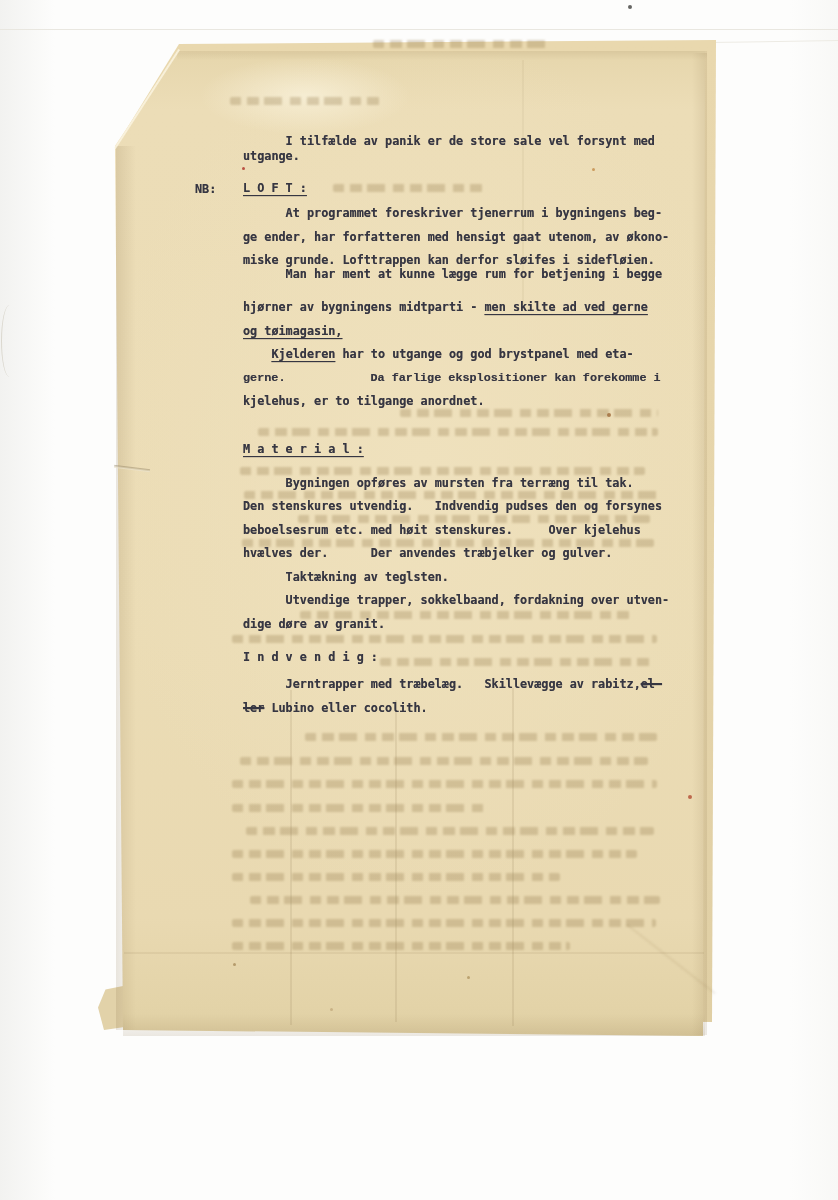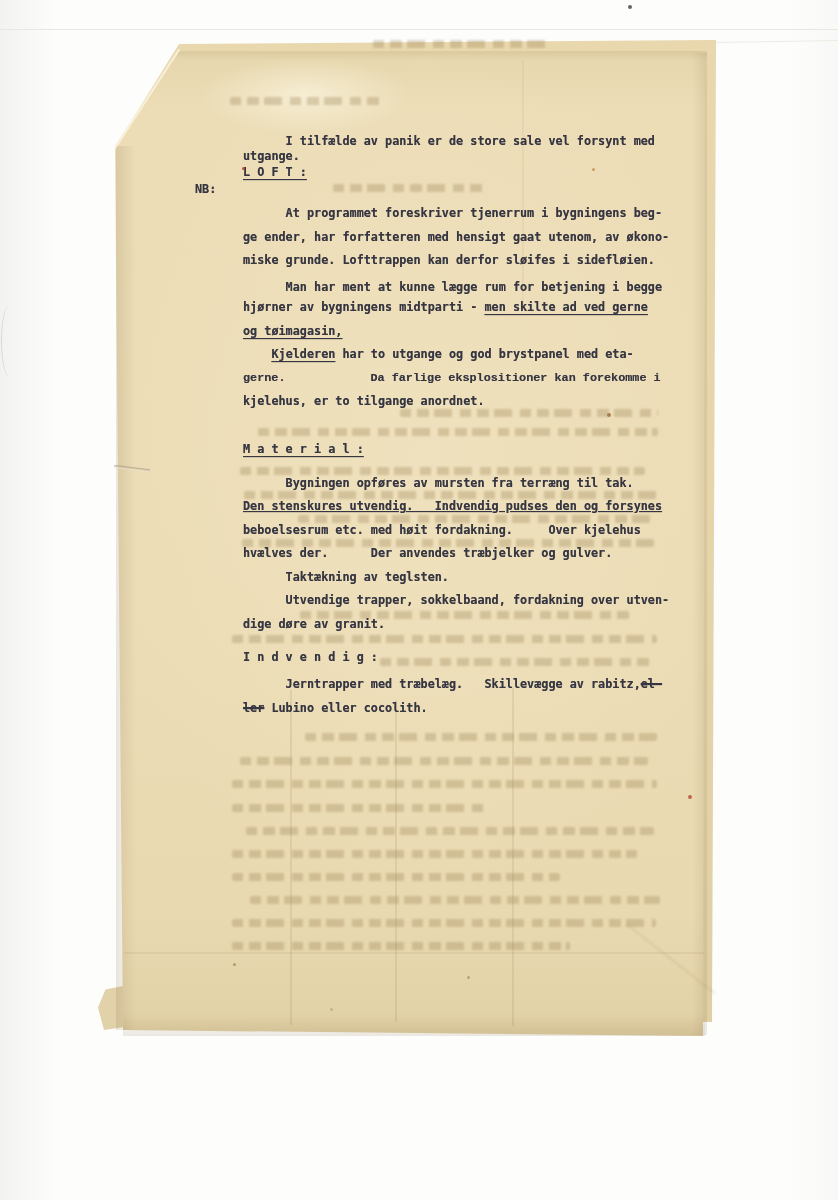--- a/index.html
+++ b/index.html
@@ -113,34 +113,34 @@
       <div class="ghost" style="left: 232px; top: 873px; width: 328px;"></div>
       <div class="ghost" style="left: 250px; top: 896px; width: 410px;"></div>
       <div class="ghost" style="left: 232px; top: 919px; width: 424px;"></div>
       <div class="ghost" style="left: 232px; top: 942px; width: 338px;"></div>
     </div>
 
   <div class="margin-note">NB:</div>
   <div id="typed-layer">
       <div class="typed-line" style="top: 134px;"><span>      I tilfælde av panik er de store sale vel forsynt med</span></div>
       <div class="typed-line" style="top: 149px;"><span>utgange.</span></div>
-      <div class="typed-line" style="top: 165px;"><span class="u">L O F T :</span></div>
+      <div class="typed-line" style="top: 181px;"><span class="u">L O F T :</span></div>
       <div class="typed-line" style="top: 206px;"><span>      At programmet foreskriver tjenerrum i bygningens beg-</span></div>
       <div class="typed-line" style="top: 230px;"><span>ge ender, har forfatteren med hensigt gaat utenom, av økono-</span></div>
       <div class="typed-line" style="top: 253px;"><span>miske grunde. Lofttrappen kan derfor sløifes i sidefløien.</span></div>
-      <div class="typed-line" style="top: 280px;"><span>      Man har ment at kunne lægge rum for betjening i begge</span></div>
+      <div class="typed-line" style="top: 267px;"><span>      Man har ment at kunne lægge rum for betjening i begge</span></div>
       <div class="typed-line" style="top: 300px;"><span>hjørner av bygningens midtparti - </span><span class="u">men skilte ad ved gerne</span></div>
       <div class="typed-line" style="top: 324px;"><span class="u">og tøimagasin,</span></div>
       <div class="typed-line" style="top: 347px;"><span>    </span><span class="u">Kjelderen</span><span> har to utgange og god brystpanel med eta-</span></div>
       <div class="typed-line" style="top: 371px; font-family: Liberation Mono, monospace;"><span>gerne.            Da farlige eksplositioner kan forekomme i</span></div>
       <div class="typed-line" style="top: 394px; text-align: center;"><span>kjelehus, er to tilgange anordnet.</span></div>
       <div class="typed-line" style="top: 442px;"><span class="u">M a t e r i a l :</span></div>
       <div class="typed-line" style="top: 476px;"><span>      Bygningen opføres av mursten fra terræng til tak.</span></div>
-      <div class="typed-line" style="top: 499px; text-decoration: underline;"><span>Den stenskures utvendig.   Indvendig pudses den og forsynes</span></div>
-      <div class="typed-line" style="top: 523px;"><span>beboelsesrum etc. med høit fordakning.     Over kjelehus</span></div>
+      <div class="typed-line" style="top: 499px;"><span>Den stenskures utvendig.   Indvendig pudses den og forsynes</span></div>
+      <div class="typed-line" style="top: 523px;"><span>beboelsesrum etc. med høit stenskures.     Over kjelehus</span></div>
       <div class="typed-line" style="top: 546px;"><span>hvælves der.      Der anvendes træbjelker og gulver.</span></div>
       <div class="typed-line" style="top: 570px;"><span>      Taktækning av teglsten.</span></div>
       <div class="typed-line" style="top: 593px;"><span>      Utvendige trapper, sokkelbaand, fordakning over utven-</span></div>
       <div class="typed-line" style="top: 617px;"><span>dige døre av granit.</span></div>
       <div class="typed-line" style="top: 650px; text-align: center;"><span>I n d v e n d i g :</span></div>
       <div class="typed-line" style="top: 677px;"><span>      Jerntrapper med træbelæg.   Skillevægge av rabitz,</span><span class="strike">el-</span></div>
       <div class="typed-line" style="top: 701px;"><span class="strike">ler</span><span> Lubino eller cocolith.</span></div>
     </div>
 
   <div id="speck-layer">

